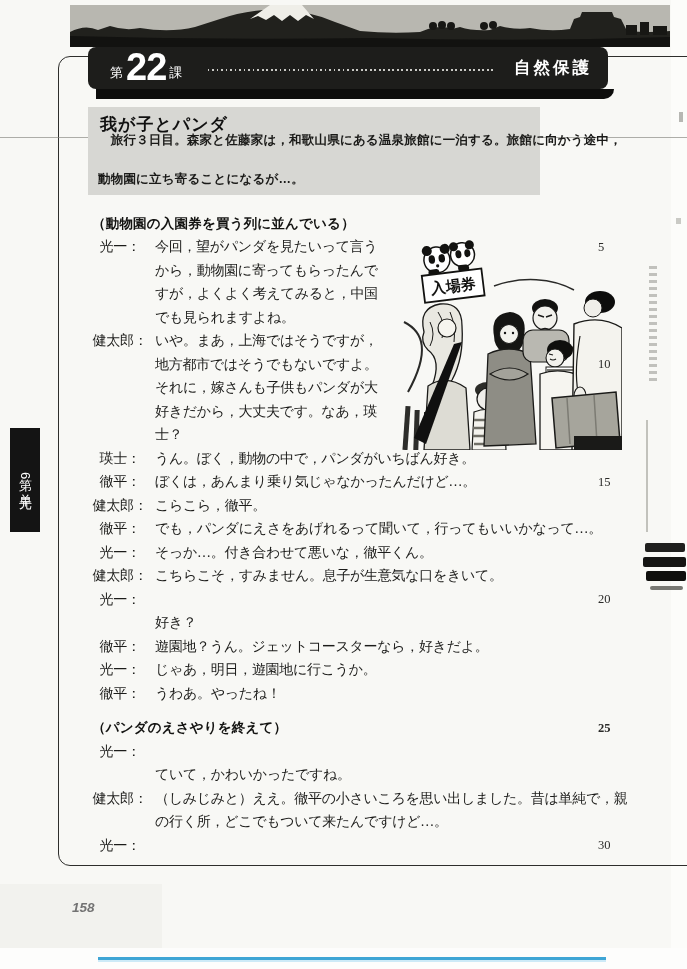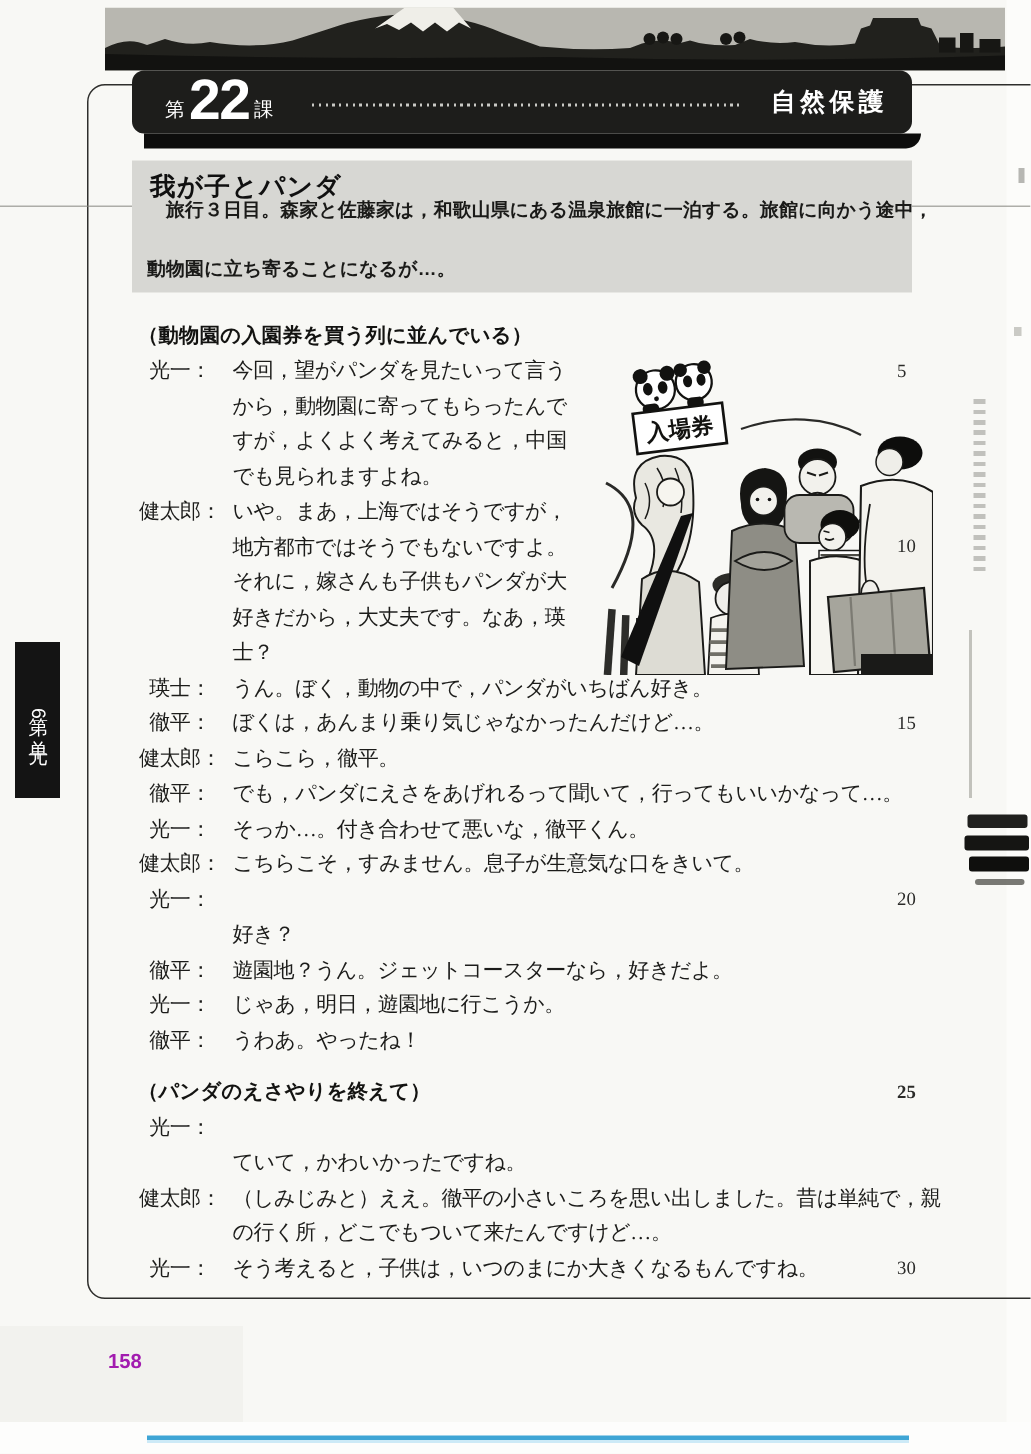--- a/index.html
+++ b/index.html
@@ -28,21 +28,21 @@
   .lesson-num{font-size:38px;font-weight:700;line-height:1;margin:0 3px 2px 3px;letter-spacing:-1px;}
   .lesson-suf{font-size:13px;margin-top:10px;}
   .leader{flex:1;height:2px;margin:4px 20px 0 26px;
           background:repeating-linear-gradient(90deg,#c9c9c5 0 1.5px,transparent 1.5px 4.5px);}
   .topic{font-size:16.5px;letter-spacing:3px;margin-right:16px;font-weight:600;}
 
   
   .hairline{position:absolute;left:0;top:137px;width:687px;height:1px;background:#84847e;opacity:.65;}
 
   
-  .intro{position:absolute;left:88px;top:107px;width:520px;height:88px;background:#d7d7d3;z-index:2;}
+  .intro{position:absolute;left:88px;top:107px;width:452px;height:88px;background:#d7d7d3;z-index:2;}
   .intro-title{position:absolute;left:12px;top:6px;font-size:17px;font-weight:700;color:#101010;letter-spacing:1px;}
   .intro-l1{position:absolute;left:10px;top:25px;font-size:12.5px;font-weight:600;color:#1a1a18;letter-spacing:.2px;white-space:nowrap;}
   .intro-l2{position:absolute;left:10px;top:64px;font-size:12.5px;font-weight:600;color:#1a1a18;letter-spacing:.2px;white-space:nowrap;}
 
   
   .unit-tab{position:absolute;left:10px;top:428px;width:30px;height:104px;background:#141414;
             color:#fff;display:flex;align-items:center;justify-content:center;
             writing-mode:vertical-rl;font-size:13px;letter-spacing:4px;}
 
   
@@ -55,21 +55,21 @@
          letter-spacing:.2px;padding-left:4px;color:#131311;}
   .gap{margin-top:11px;}
   .lnum{position:absolute;left:510px;width:26px;text-align:left;font-size:12.5px;letter-spacing:0;
         font-family:"Liberation Serif","DejaVu Serif",serif;color:#2b2b29;}
 
   
   .illo{position:absolute;left:402px;top:240px;width:220px;height:210px;z-index:1;}
   .illo svg{display:block;width:100%;height:100%;}
 
   
-  .pagenum{position:absolute;left:72px;top:900px;font-size:13.5px;font-weight:600;color:#a21caf;}
+  .pagenum{position:absolute;left:72px;top:900px;font-size:13.5px;font-weight:600;color:#737373;font-style:italic;}
   .accent-line{position:absolute;left:98px;top:957px;width:508px;height:2.5px;}
   .accent-glow{position:absolute;left:98px;top:960px;width:508px;height:1.5px;background:#cdeaf7;}
 
   
   .streak1{position:absolute;left:649px;top:266px;width:8px;height:118px;opacity:.5;
            background:repeating-linear-gradient(180deg,#8a8a84 0 3px,transparent 3px 7px);}
   .streak2{position:absolute;left:646px;top:420px;width:2px;height:112px;background:#b4b4ae;opacity:.8;}
   .mark1{position:absolute;left:645px;top:543px;width:40px;height:9px;background:#20201e;border-radius:2px;}
   .mark2{position:absolute;left:643px;top:557px;width:43px;height:10px;background:#151513;border-radius:2px;}
   .mark3{position:absolute;left:646px;top:571px;width:40px;height:10px;background:#0f0f0d;border-radius:2px;}
@@ -227,21 +227,20 @@
       <div class="drow">
         <span class="spk">健太郎：</span>
         <span class="txt">（しみじみと）ええ。徹平の小さいころを思い出しました。昔は単純で，親</span>
       </div>
       <div class="drow">
         <span class="spk"></span>
         <span class="txt">の行く所，どこでもついて来たんですけど…。</span>
       </div>
       <div class="drow">
         <span class="spk">光一：</span>
-        <span class="txt">そう考えると，子供は，いつのまにか大きくなるもんですね。</span>
         <span class="lnum">30</span>
       </div>
     </div>
 
   <div class="illo">
     <svg viewBox="0 0 220 210">
 
       <path d="M6,152 C28,112 22,92 2,82" fill="none" stroke="#2a2a28" stroke-width="2"></path>
       <path d="M166,112 C188,90 206,94 219,118" fill="none" stroke="#2a2a28" stroke-width="2"></path>
       <path d="M92,46 C120,36 150,38 172,50" fill="none" stroke="#2a2a28" stroke-width="1.5"></path>

